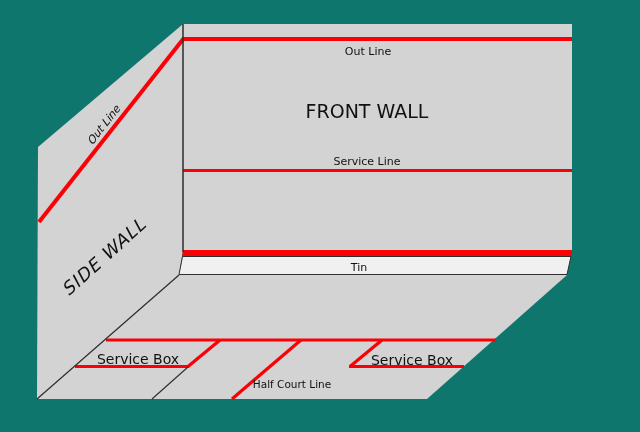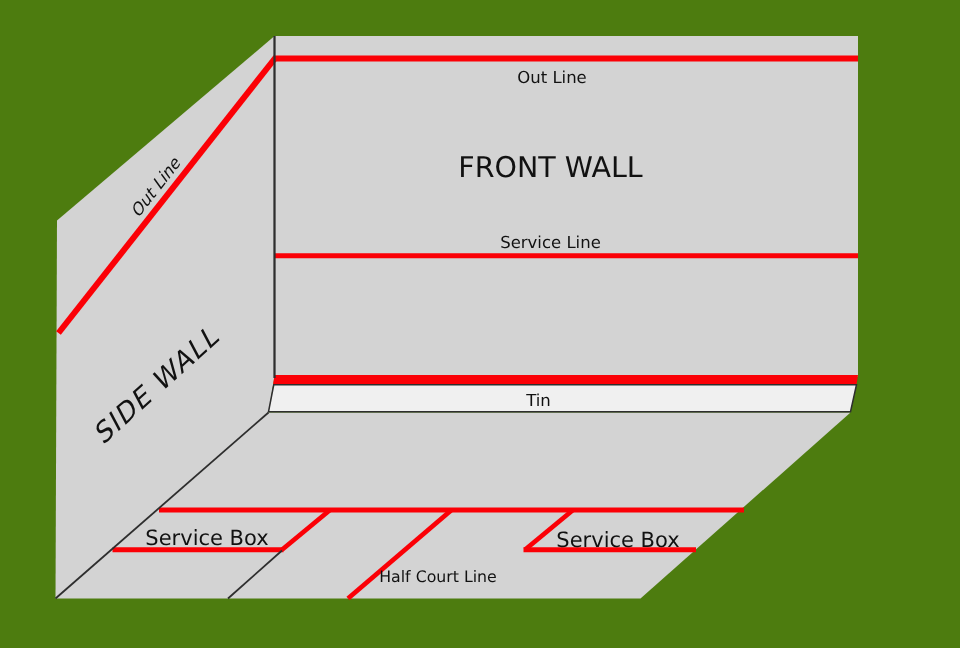--- a/index.html
+++ b/index.html
@@ -5,21 +5,21 @@
   html,body{margin:0;padding:0;}
   body{
     width:640px;height:432px;
     background:#000;
     font-family:"DejaVu Sans", sans-serif;
     overflow:hidden;
   }
   #stage{
     position:relative;
     width:640px;height:432px;
-    background:#4d7c0f;
+    background:#0f766e;
   }
   svg{display:block;position:absolute;inset:0;}
   text{
     font-family:"DejaVu Sans", sans-serif;
     fill:#111111;
   }
   .lbl-sm{font-size:11px;}
   .lbl-xs{font-size:10.5px;}
   .lbl-md{font-size:14px;}
   .lbl-lg{font-size:19px;}

